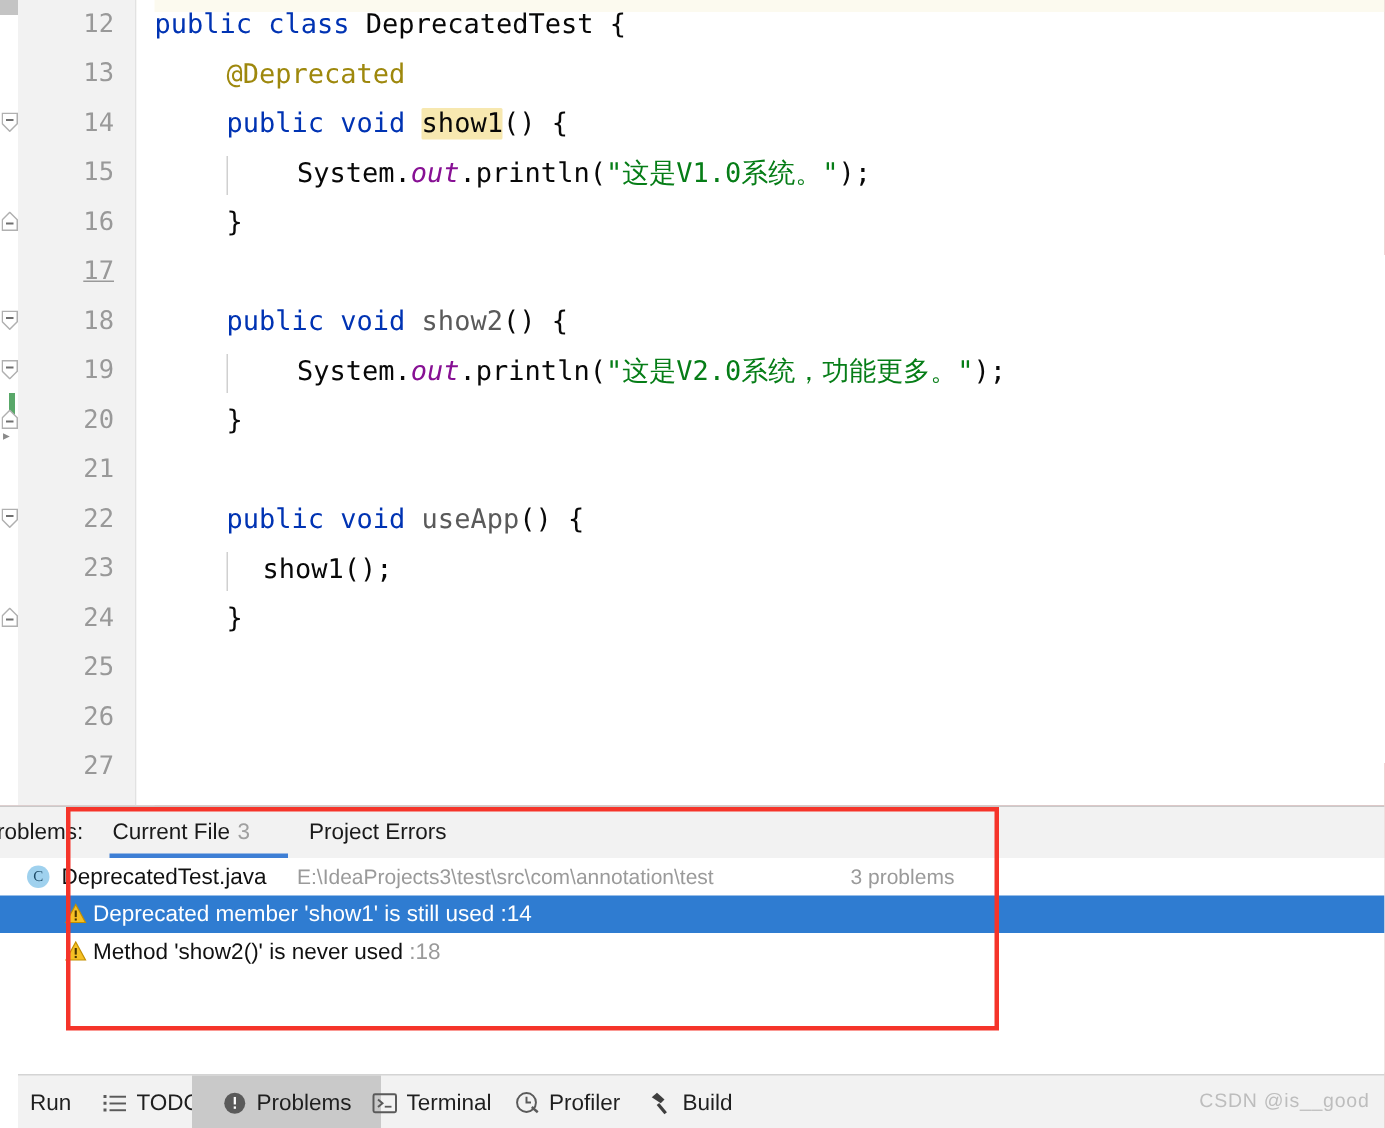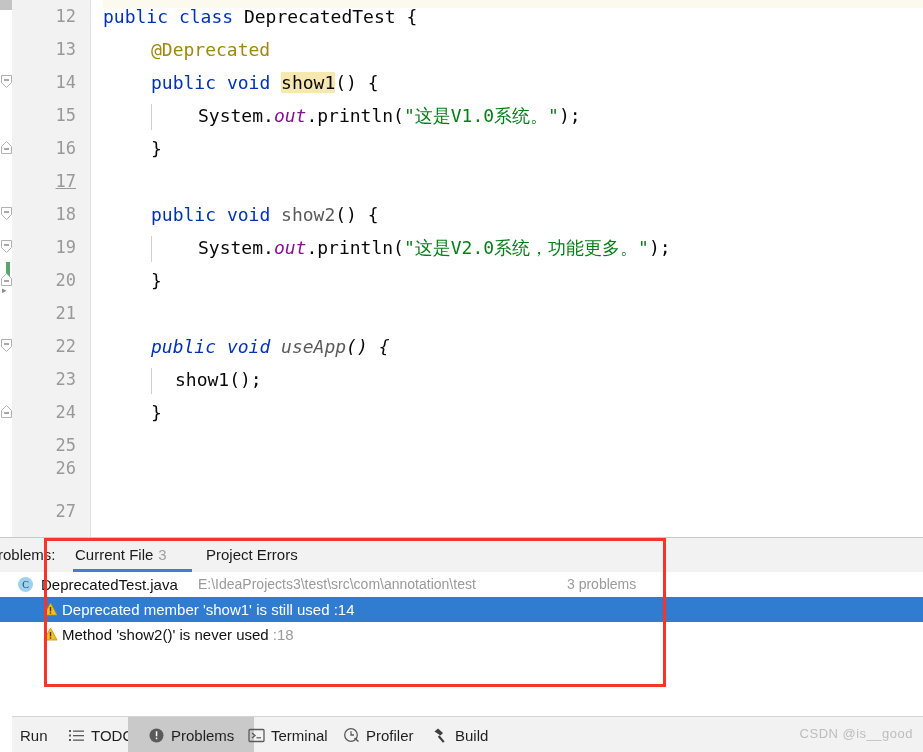--- a/index.html
+++ b/index.html
@@ -303,21 +303,21 @@
     <div class="linenum" style="top:132px;">16</div>
     <div class="linenum" style="top:165px;text-decoration:underline;">17</div>
     <div class="linenum" style="top:198px;">18</div>
     <div class="linenum" style="top:231px;">19</div>
     <div class="linenum" style="top:264px;">20</div>
     <div class="linenum" style="top:297px;">21</div>
     <div class="linenum" style="top:330px;">22</div>
     <div class="linenum" style="top:363px;">23</div>
     <div class="linenum" style="top:396px;">24</div>
     <div class="linenum" style="top:429px;">25</div>
-    <div class="linenum" style="top:452px;">26</div>
+    <div class="linenum" style="top:462px;">26</div>
     <div class="linenum" style="top:495px;">27</div>
 
     <div class="vcs-marker" style="top:262px; height:22px;"></div>
     <div class="vcs-chevron" style="top:285px;">▸</div>
 
     <div class="fold" style="top:66px;">
       <span class="fold-open">
         <svg width="11" height="13" viewBox="0 0 11 13">
             <path d="M0.5 0.5 H10.5 V7.5 L5.5 12.5 L0.5 7.5 Z" fill="#ffffff" stroke="#b0b0b0"></path>
             <path d="M3 5 H8" stroke="#707070" stroke-width="1.2"></path>
@@ -386,21 +386,21 @@
     <div class="codetext" style="top:99px; left:198px;"><span class="ident">System</span>.<span class="field-static">out</span>.<span class="ident">println</span>(<span class="str">"这是V1.0系统。"</span>)<span class="ident">;</span></div>
 
     <div class="codetext" style="top:132px; left:151px;"><span class="ident">}</span></div>
 
     <div class="codetext" style="top:198px; left:151px;"><span class="kw">public</span> <span class="kw">void</span> <span class="ident-gray">show2</span><span class="ident">()</span> <span class="ident">{</span></div>
 
     <div class="codetext" style="top:231px; left:198px;"><span class="ident">System</span>.<span class="field-static">out</span>.<span class="ident">println</span>(<span class="str">"这是V2.0系统，功能更多。"</span>)<span class="ident">;</span></div>
 
     <div class="codetext" style="top:264px; left:151px;"><span class="ident">}</span></div>
 
-    <div class="codetext" style="top:330px; left:151px;font-style:italic;"><span class="kw">public</span> <span class="kw">void</span> <span class="ident-gray">useApp</span><span class="ident">()</span> <span class="ident">{</span></div>
+    <div class="codetext" style="top:330px; left:151px;"><span class="kw">public</span> <span class="kw">void</span> <span class="ident-gray">useApp</span><span class="ident">()</span> <span class="ident">{</span></div>
 
     <div class="codetext" style="top:363px; left:175px;"><span class="ident">show1();</span></div>
 
     <div class="codetext" style="top:396px; left:151px;"><span class="ident">}</span></div>
   </div>
 
   <div class="panel">
     <div class="panel-header">
       <div class="panel-label">Problems:</div>
       <div class="tab" style="left:75px;"><span>Current File</span><span class="count">3</span></div>

